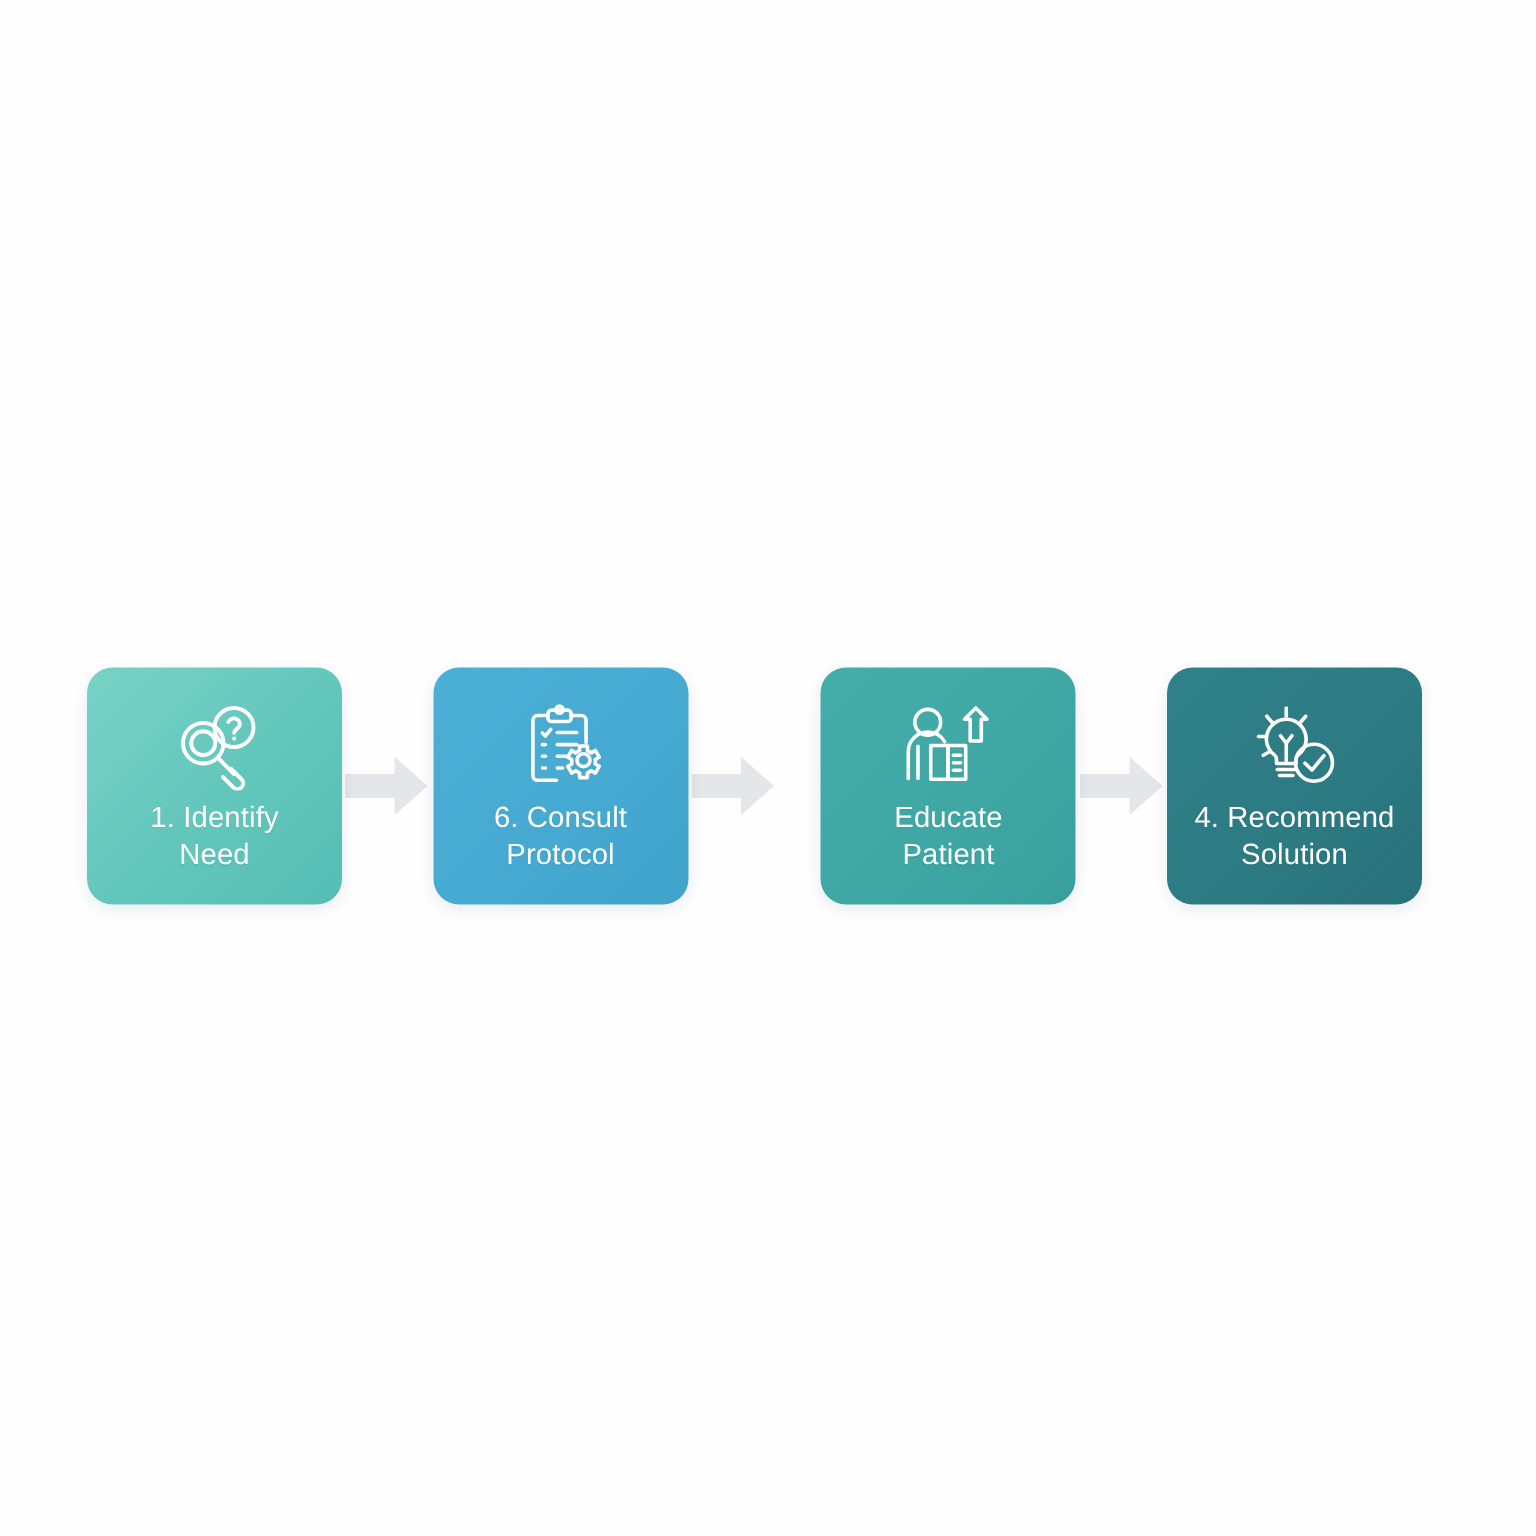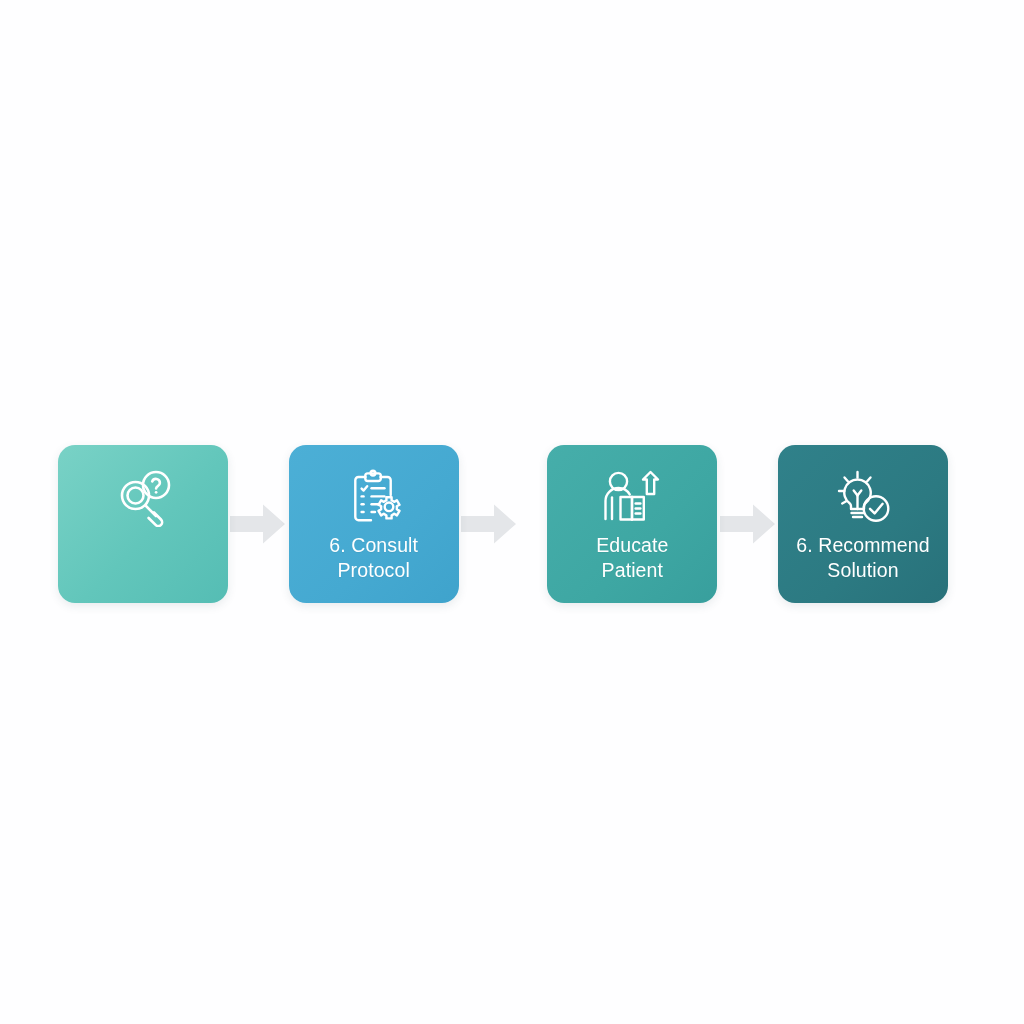--- a/index.html
+++ b/index.html
@@ -118,20 +118,22 @@
             <circle cx="25.5" cy="26.5" r="13.5"></circle>
             <circle cx="25.5" cy="26.5" r="8"></circle>
             <line x1="35.5" y1="36.5" x2="46" y2="47"></line>
             <path d="M44 43.5 L51 50.5 a3.8 3.8 0 0 1 -5.4 5.4 L38.6 49"></path>
             <circle cx="46" cy="16" r="13"></circle>
             <path d="M42.2 12.4 a4 4 0 0 1 7.7 1.5 c0 2.8 -3.8 3.2 -3.8 5.6"></path>
             <circle cx="46.1" cy="23.3" r="1.35" fill="#ffffff" stroke="none"></circle>
           </g>
         </svg>
       </span>
+      <span class="step-label">1. Identify
+Need</span>
     </div>
 
     <div class="connector">
       <svg viewBox="0 0 56 42" xmlns="http://www.w3.org/2000/svg">
         <path d="M0 13 L33 13 L33 1.5 L55 21 L33 40.5 L33 29 L0 29 Z" fill="#e4e6e9"></path>
       </svg>
     </div>
 
     <div class="step-card c2">
       <span class="step-icon">
@@ -203,18 +205,18 @@
             <path d="M27.5 10.5 a13.2 13.2 0 0 1 7.9 23.8 a3.6 3.6 0 0 0 -1.4 2.9 L34 40 L21 40 L21 37.2 a3.6 3.6 0 0 0 -1.4 -2.9 A13.2 13.2 0 0 1 27.5 10.5 Z"></path>
             <line x1="21.5" y1="44" x2="33.5" y2="44"></line>
             <line x1="23" y1="48" x2="32" y2="48"></line>
             <path d="M27.5 40 L27.5 26.5"></path>
             <path d="M23.7 21.5 L27.5 26.5 L31.3 21.5"></path>
             <circle cx="46" cy="39.5" r="12.3"></circle>
             <path d="M40 39.8 L44.6 44.4 L52.6 34.8"></path>
           </g>
         </svg>
       </span>
-      <span class="step-label">6. Recommend
+      <span class="step-label">4. Recommend
 Solution</span>
     </div>
 
   </div>
 </div>
 
 </body></html>

